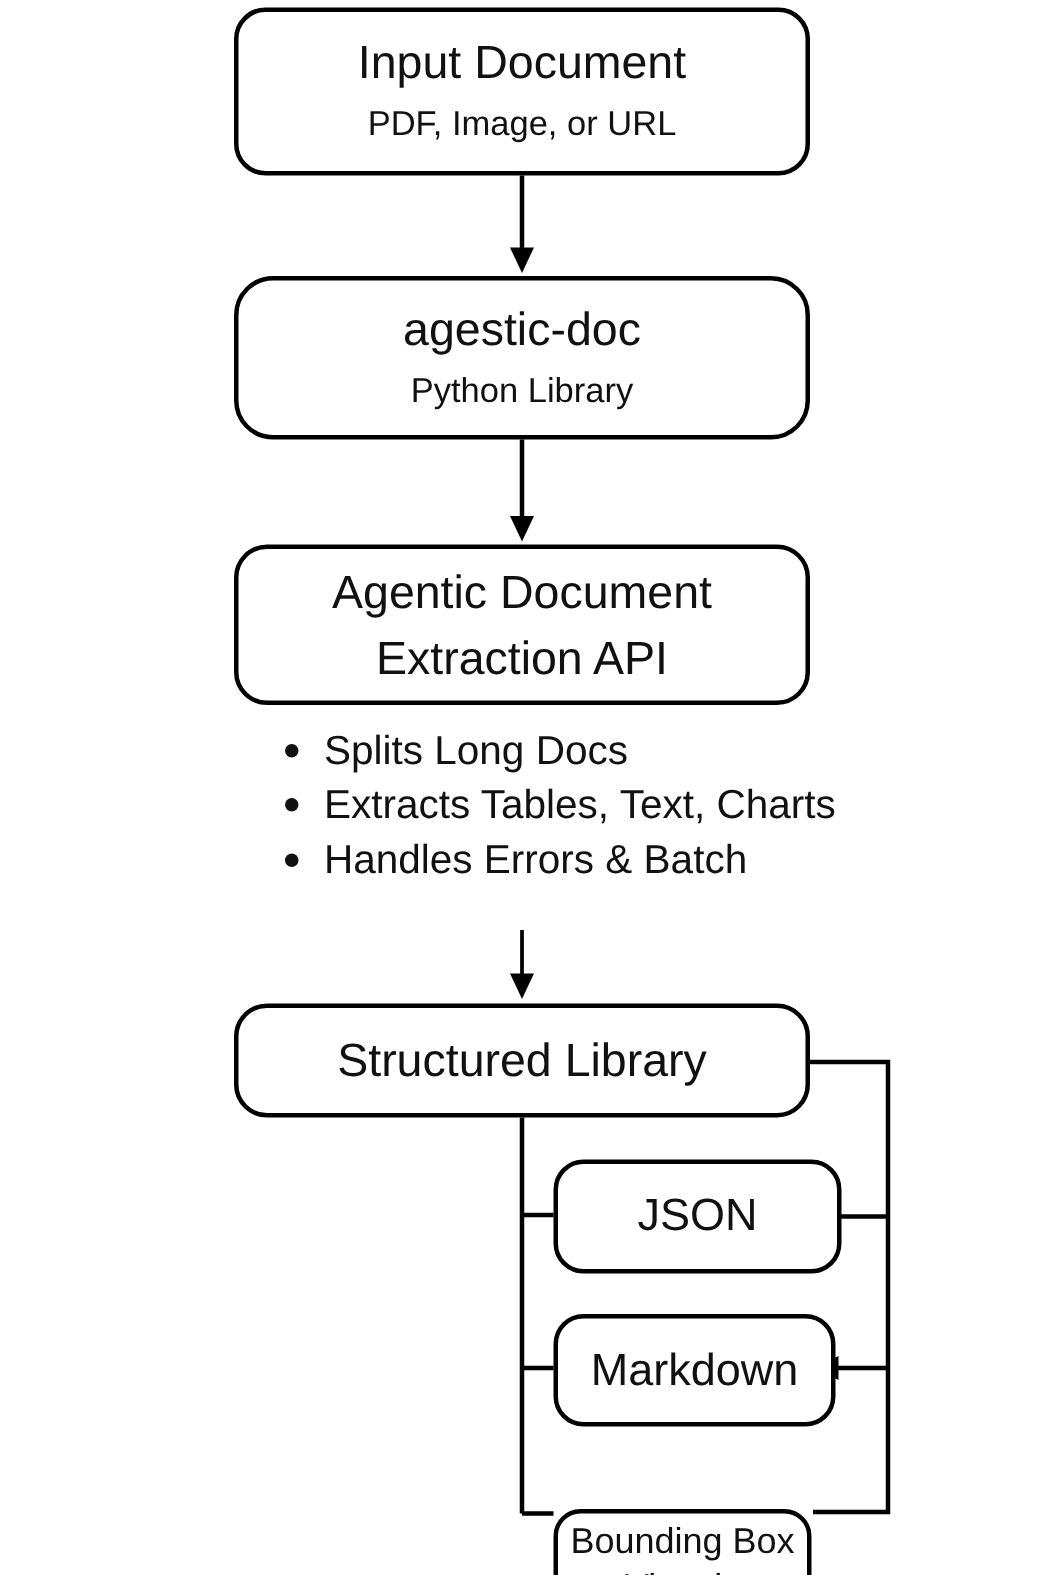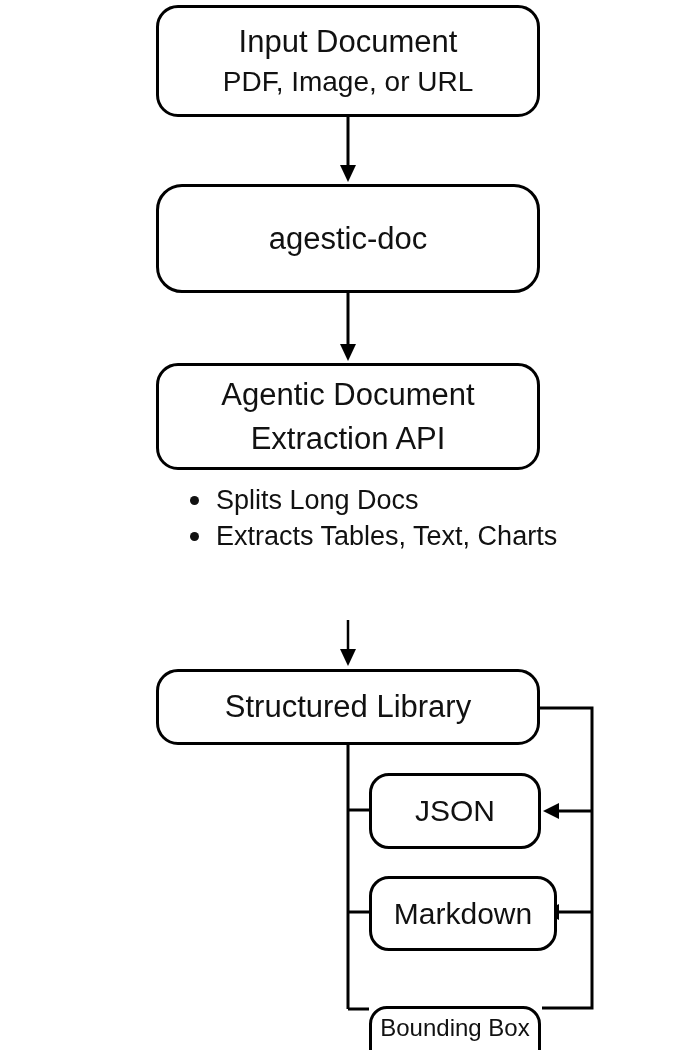--- a/index.html
+++ b/index.html
@@ -42,21 +42,21 @@
     line-height: 42px;
     color: #111111;
     white-space: nowrap;
   }
   .node .title.wrap {
     white-space: normal;
     line-height: 44px;
     padding: 0 46px;
   }
   .node .subtitle {
-    font-size: 28px;
+    font-size: 23px;
     line-height: 38px;
     color: #111111;
     white-space: nowrap;
   }
   .node.small .title {
     font-size: 30px;
   }
   .node.tiny .title {
     font-size: 24px;
     line-height: 31px;
@@ -121,49 +121,54 @@
       <line x1="592" y1="811" x2="558" y2="811" stroke="#000" stroke-width="3"></line>
       <polygon points="559,803 559,819 543,811" fill="#000"></polygon>
     </g>
 
     <g>
       <line x1="592" y1="912" x2="558" y2="912" stroke="#000" stroke-width="3"></line>
       <polygon points="559,904 559,920 543,912" fill="#000"></polygon>
     </g>
   </svg>
 
-  <div class="node main" style="left:156px; top:5px; width:384px; height:112px;">
+  <div class="node main" style="left:156px; top:5px; width:384px; height:112px;border-radius:21px;">
     <div class="title">Input Document</div>
     <div class="subtitle">PDF, Image, or URL</div>
   </div>
 
   <div class="node main" style="left:156px; top:184px; width:384px; height:109px;border-radius:26px;">
     <div class="title">agestic-doc</div>
+    <div class="subtitle">Python Library</div>
   </div>
 
   <div class="node main" style="left:156px; top:363px; width:384px; height:107px;">
     <div class="title wrap">Agentic Document Extraction API</div>
   </div>
 
   <ul class="features">
     <li>
       <span class="dot"></span>
       <span>Splits Long Docs</span>
     </li>
     <li>
       <span class="dot"></span>
       <span>Extracts Tables, Text, Charts</span>
     </li>
+    <li>
+      <span class="dot"></span>
+      <span>Handles Errors &amp; Batch</span>
+    </li>
   </ul>
 
   <div class="node main" style="left:156px; top:669px; width:384px; height:76px;">
     <div class="title">Structured Library</div>
   </div>
 
-  <div class="node small" style="left:369px; top:773px; width:172px; height:76px;">
+  <div class="node small" style="left:369px; top:773px; width:192px; height:76px;">
     <div class="title">JSON</div>
   </div>
 
   <div class="node small" style="left:369px; top:876px; width:188px; height:75px;">
     <div class="title">Markdown</div>
   </div>
 
   <div class="node small tiny" style="left:369px; top:974px; width:172px; height:74px; border-radius:18px;margin-top:32px;">
     <div class="title">Bounding Box Visuals</div>
   </div>

